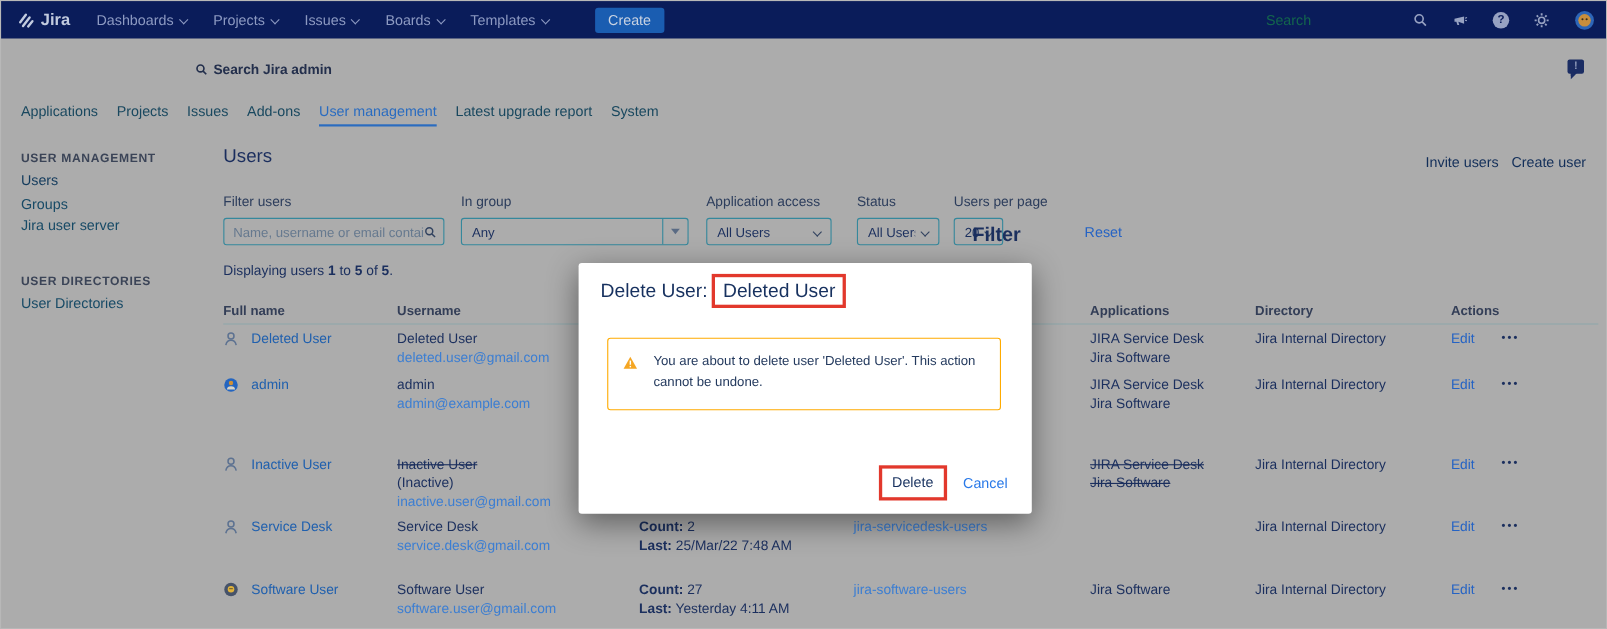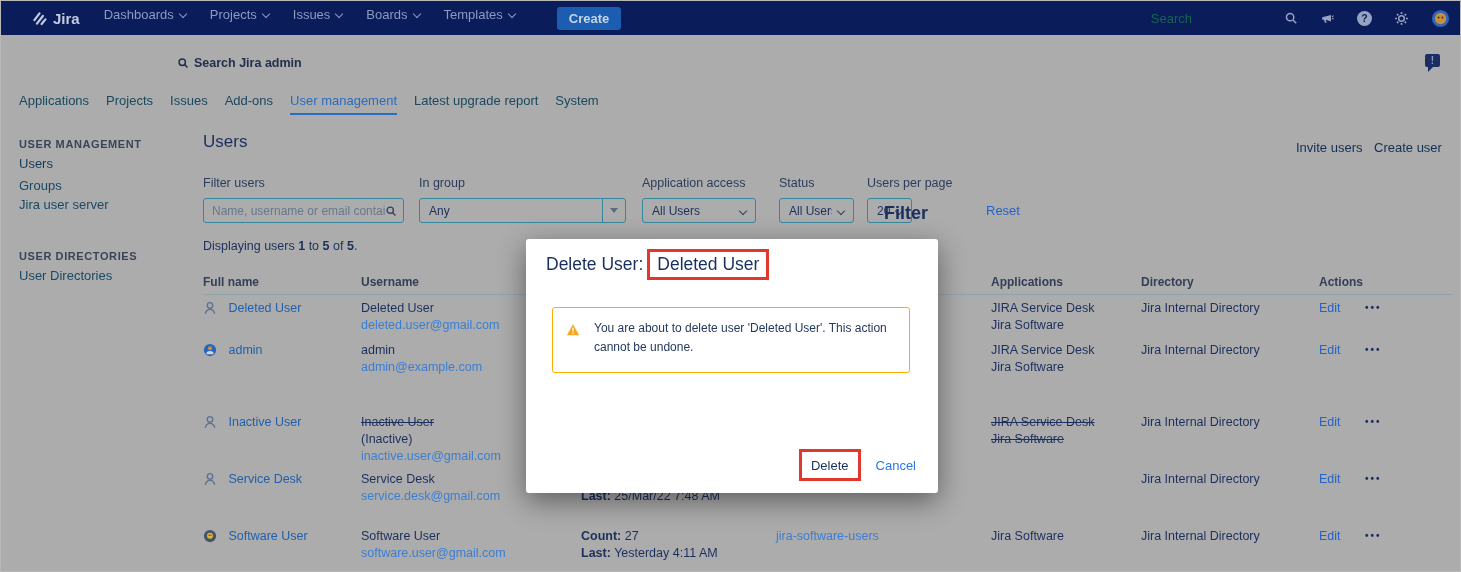--- a/index.html
+++ b/index.html
@@ -1,23 +1,23 @@
 <!DOCTYPE html>
 <html><head>
 <meta charset="utf-8">
 <style>
   html,body{margin:0;padding:0;background:#8f8f8f;font-family:"Liberation Sans","DejaVu Sans",sans-serif;}
   .stage{position:relative;width:1461px;height:572px;background:#acacac;overflow:hidden;border:1px solid #b8b8b8;box-sizing:border-box;}
   
   .navbar{position:absolute;left:0;top:0;width:100%;height:34px;background:#0a1c5a;display:flex;align-items:center;}
-  .nav-left{display:flex;gap:24px;padding-left:30px;flex:0 0 auto;}
+  .nav-left{display:flex;align-items:center;gap:24px;padding-left:14px;flex:0 0 auto;}
   .logo{display:flex;align-items:center;gap:5px;color:#c2cbdf;font-size:15px;font-weight:bold;}
   .nav-item{color:#8d9ac2;font-size:13px;white-space:nowrap;cursor:pointer;}
   .chev{display:inline-block;width:5px;height:5px;border-right:1.5px solid currentColor;border-bottom:1.5px solid currentColor;transform:rotate(45deg);margin-left:6px;vertical-align:2px;}
-  .create-btn{margin-left:18px;background:#1a5db1;color:#c9d3e2;font-size:13px;font-weight:bold;padding:4px 12px;border-radius:3px;cursor:pointer;}
+  .create-btn{margin-left:18px;background:#1a5db1;color:#c9d3e2;font-size:13px;font-weight:normal;padding:4px 12px;border-radius:3px;cursor:pointer;}
   .nav-right{position:absolute;right:10px;top:0;height:34px;display:flex;align-items:center;gap:22px;}
   .nav-search-label{color:#13654d;font-size:13px;margin-right:70px;}
   .nav-ico{color:#97a2c2;display:flex;align-items:center;}
   .help-badge{width:15px;height:15px;border-radius:50%;background:#97a2c2;color:#0a1c5a;font-size:10.5px;font-weight:bold;display:flex;align-items:center;justify-content:center;}
   
   .admin-title{position:absolute;left:18px;top:44px;font-size:22px;color:#1b2d63;font-weight:500;}
   .admin-search{position:absolute;left:176px;top:55px;display:flex;align-items:center;gap:5px;color:#232f4c;font-size:12.5px;font-weight:600;cursor:pointer;}
   .feedback-ico{position:absolute;left:1424px;top:53px;width:15px;height:13px;background:#1b2d63;border-radius:2px;color:#8b97b8;font-size:10px;font-weight:bold;text-align:center;line-height:13px;}
   .feedback-ico:after{content:"";position:absolute;left:3px;top:12px;border:3px solid transparent;border-top-color:#1b2d63;border-left-color:#1b2d63;}
   
@@ -51,21 +51,21 @@
   .cell{position:absolute;top:0;font-size:12.5px;color:#1b2f5e;white-space:nowrap;}
   .cell .line2{margin-top:3px;}
   .avatar{display:inline-block;vertical-align:-3px;margin-right:8px;}
   a.blue,.blue{color:#2060ae;text-decoration:none;cursor:pointer;}
   a.lblue,.lblue{color:#3c7ed2;text-decoration:none;cursor:pointer;}
   a.edit{color:#2563c4;text-decoration:none;cursor:pointer;}
   .dots{position:absolute;top:1px;font-size:10px;letter-spacing:2px;color:#1b2f5e;font-weight:bold;cursor:pointer;}
   .strike{text-decoration:line-through;}
   .bld{font-weight:bold;}
   
-  .modal{position:absolute;left:525px;top:238px;width:412px;height:254px;background:#ffffff;border-radius:3px;box-shadow:0 8px 28px rgba(0,0,0,.45);z-index:20;}
+  .modal{position:absolute;left:525px;top:238px;width:412px;height:228px;background:#ffffff;border-radius:3px;box-shadow:0 8px 28px rgba(0,0,0,.45);z-index:20;}
   .modal-title{position:absolute;left:20px;top:10px;font-size:17.5px;color:#17315f;white-space:nowrap;}
   .red-box-title{display:inline-block;border:3px solid #e2382c;padding:2px 7px;margin-left:4px;}
   .warnbox{position:absolute;left:26px;top:68px;width:358px;height:66px;box-sizing:border-box;border:1px solid #ffab00;border-radius:3px;}
   .warn-ico{position:absolute;left:13px;top:15px;}
   .warn-text{position:absolute;left:41px;top:11px;font-size:12px;color:#243a5e;line-height:1.6;}
   .modal-footer{position:absolute;right:22px;bottom:12px;display:flex;align-items:center;gap:15px;margin-left:30px;}
   .red-box-btn{border:3px solid #e2382c;padding:4px 9px;}
   .del-btn{font-size:13px;color:#17315f;cursor:pointer;}
   .cancel-btn{font-size:13px;color:#2979e8;cursor:pointer;}
 </style>

